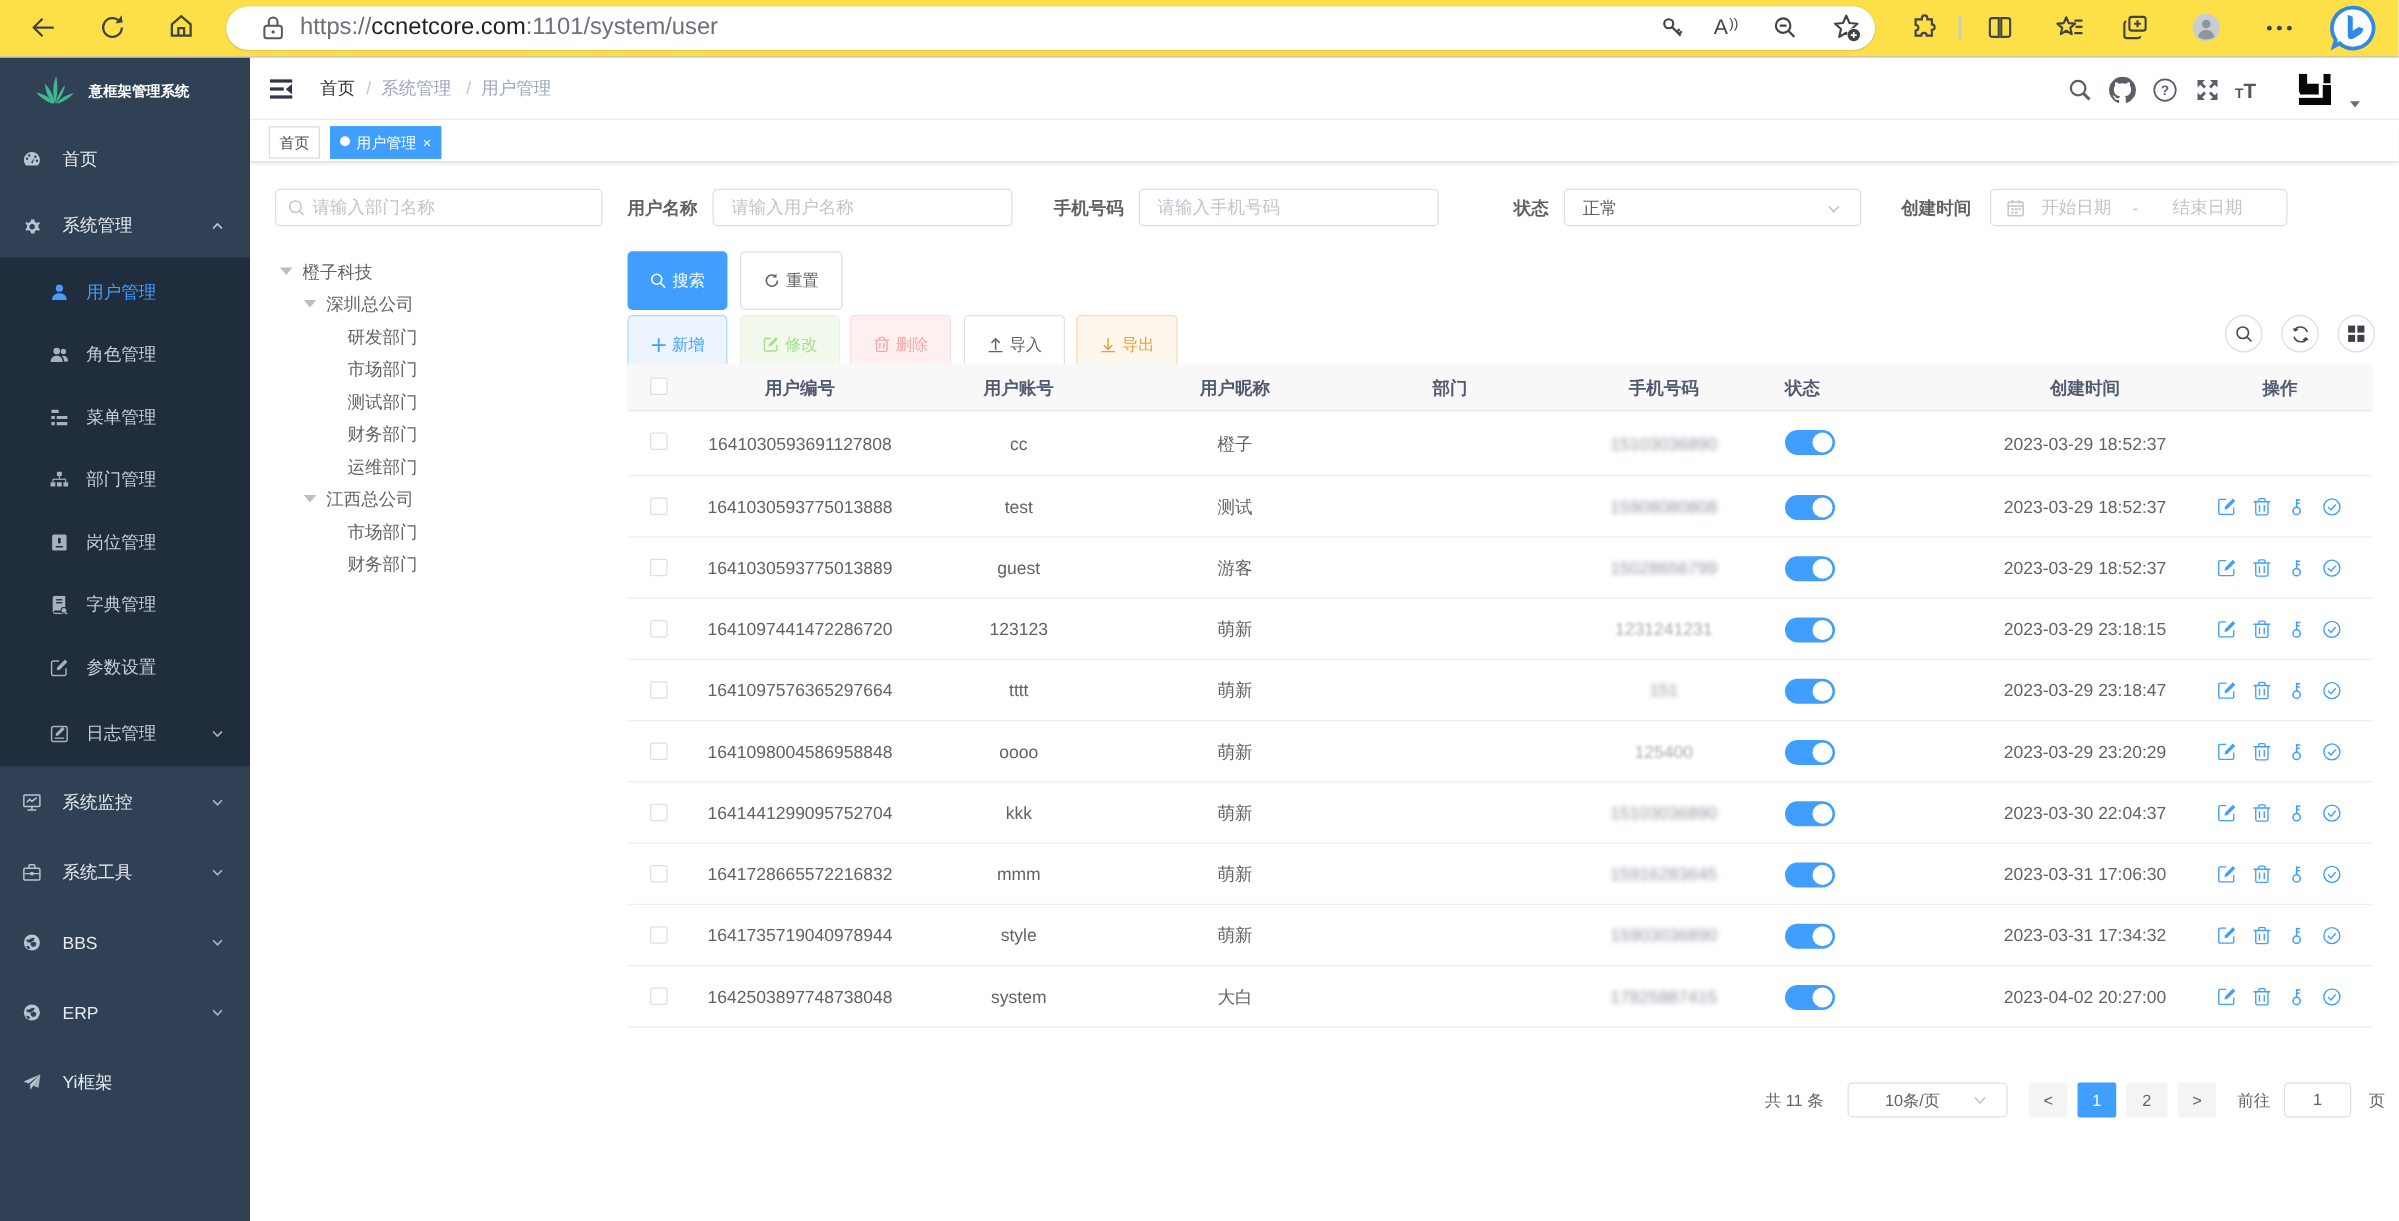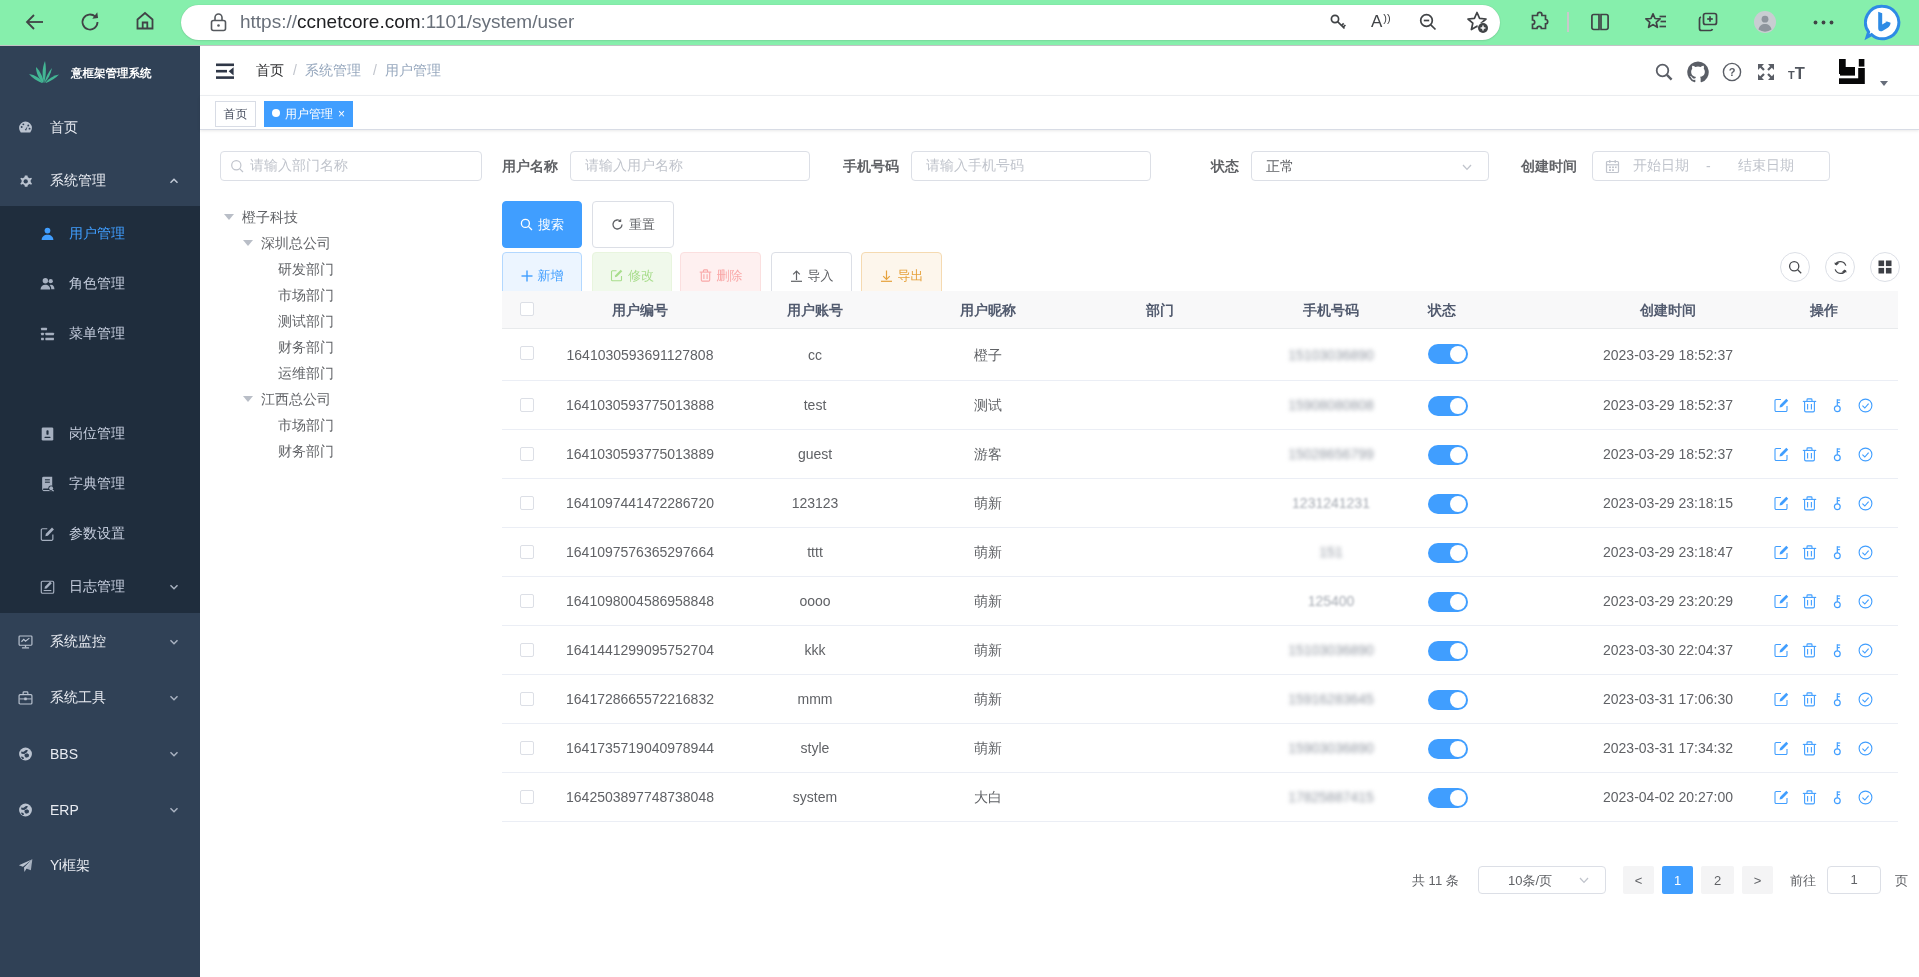--- a/index.html
+++ b/index.html
@@ -2,21 +2,21 @@
 <html><head>
 <meta charset="utf-8">
 <style>
 * { margin:0; padding:0; box-sizing:border-box; }
 html,body { width:1919px; height:977px; overflow:hidden; font-family:"Liberation Sans", sans-serif; background:#fff; }
 #stage { position:relative; width:1919px; height:977px; }
 .abs { position:absolute; }
 svg { display:block; }
 
 
-#chrome { position:absolute; left:0; top:0; width:1919px; height:46px; background:#86efac; border-bottom:1px solid #c2c3c5; z-index:5; }
+#chrome { position:absolute; left:0; top:0; width:1919px; height:46px; background:#fde047; border-bottom:1px solid #c2c3c5; z-index:5; }
 #pill { position:absolute; left:181px; top:5px; width:1319px; height:35px; background:#fff; border-radius:17.5px; box-shadow:0 0 1px rgba(0,0,0,.22), 0 1px 2px rgba(0,0,0,.08); }
 .url { position:absolute; left:240px; top:11px; font-size:19px; color:#202124; white-space:nowrap; }
 .url .gy { color:#69707a; }
 
 
 #sidebar { position:absolute; left:0; top:45px; width:200px; height:932px; background:#304156; }
 #submenu { position:absolute; left:0; top:161px; width:200px; height:407px; background:#1f2d3d; }
 .mi { position:absolute; left:0; width:200px; height:50px; }
 .mi .txt { position:absolute; left:50px; top:50%; transform:translateY(-50%); font-size:14px; color:#e8ebf1; white-space:nowrap; }
 .mi .ico { position:absolute; left:18px; top:50%; transform:translateY(-50%); }
@@ -248,20 +248,37 @@
             <g fill="#a6b0c0">
               <rect x="1" y="1.2" width="5.5" height="2.4" rx="0.5"></rect>
               <rect x="1" y="5.8" width="2.6" height="2.4" rx="0.4"></rect>
               <rect x="5" y="5.8" width="8" height="2.4" rx="0.4"></rect>
               <rect x="1" y="10.4" width="2.6" height="2.4" rx="0.4"></rect>
               <rect x="5" y="10.4" width="8" height="2.4" rx="0.4"></rect>
             </g>
           </svg>
         </span>
       <span class="txt">菜单管理</span>
+    </div>
+    <div class="mi sub" style="top:313.5px;">
+      <span class="ico">
+          <svg width="15" height="15" viewBox="0 0 14 14">
+            <g fill="#a6b0c0">
+              <rect x="5.2" y="0.8" width="3.6" height="3.2" rx="0.4"></rect>
+              <rect x="6.6" y="4" width="0.9" height="2.2"></rect>
+              <rect x="2.2" y="6" width="9.7" height="0.9"></rect>
+              <rect x="1.8" y="6.4" width="0.9" height="2.2"></rect>
+              <rect x="11.2" y="6.4" width="0.9" height="2.2"></rect>
+              <rect x="0.4" y="8.6" width="3.6" height="3.2" rx="0.4"></rect>
+              <rect x="5.2" y="8.6" width="3.6" height="3.2" rx="0.4"></rect>
+              <rect x="10" y="8.6" width="3.6" height="3.2" rx="0.4"></rect>
+            </g>
+          </svg>
+        </span>
+      <span class="txt">部门管理</span>
     </div>
     <div class="mi sub" style="top:363.5px;">
       <span class="ico">
           <svg width="15" height="15" viewBox="0 0 14 14">
             <rect x="1.6" y="1" width="10.8" height="12" rx="1.2" fill="#a6b0c0"></rect>
             <rect x="6" y="3.4" width="2" height="4.4" rx="0.9" fill="#1f2d3d"></rect>
             <rect x="4.2" y="9.6" width="5.6" height="1.1" rx="0.5" fill="#1f2d3d"></rect>
           </svg>
         </span>
       <span class="txt">岗位管理</span>

